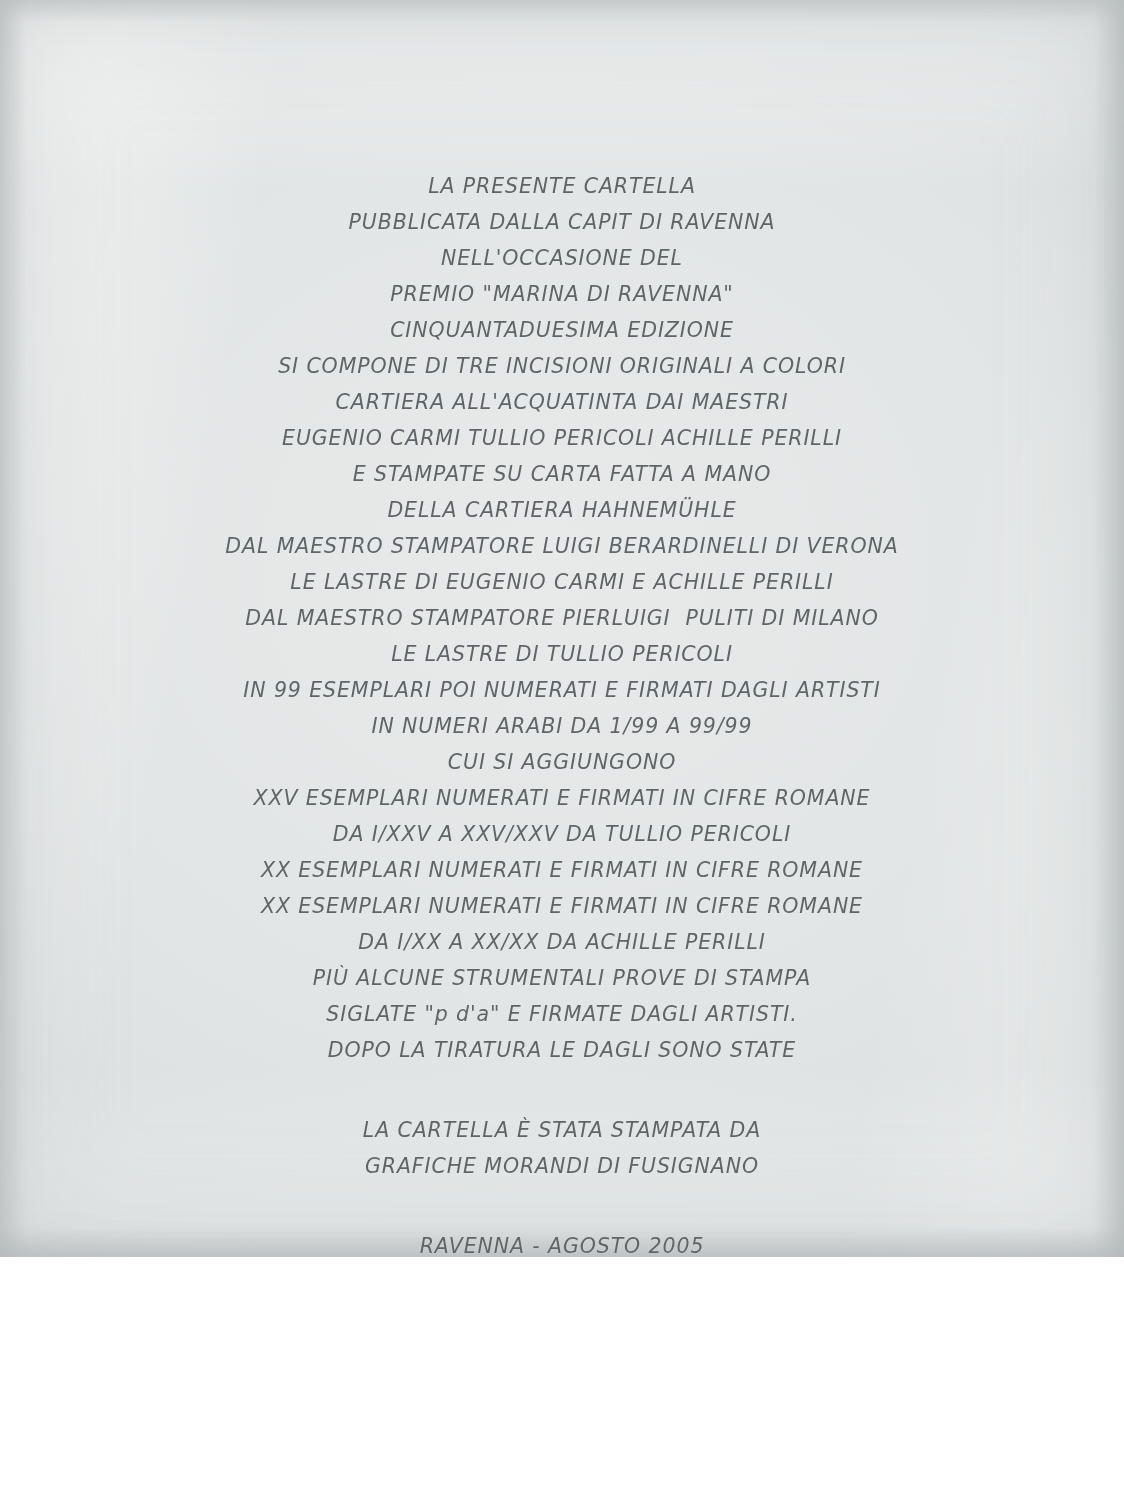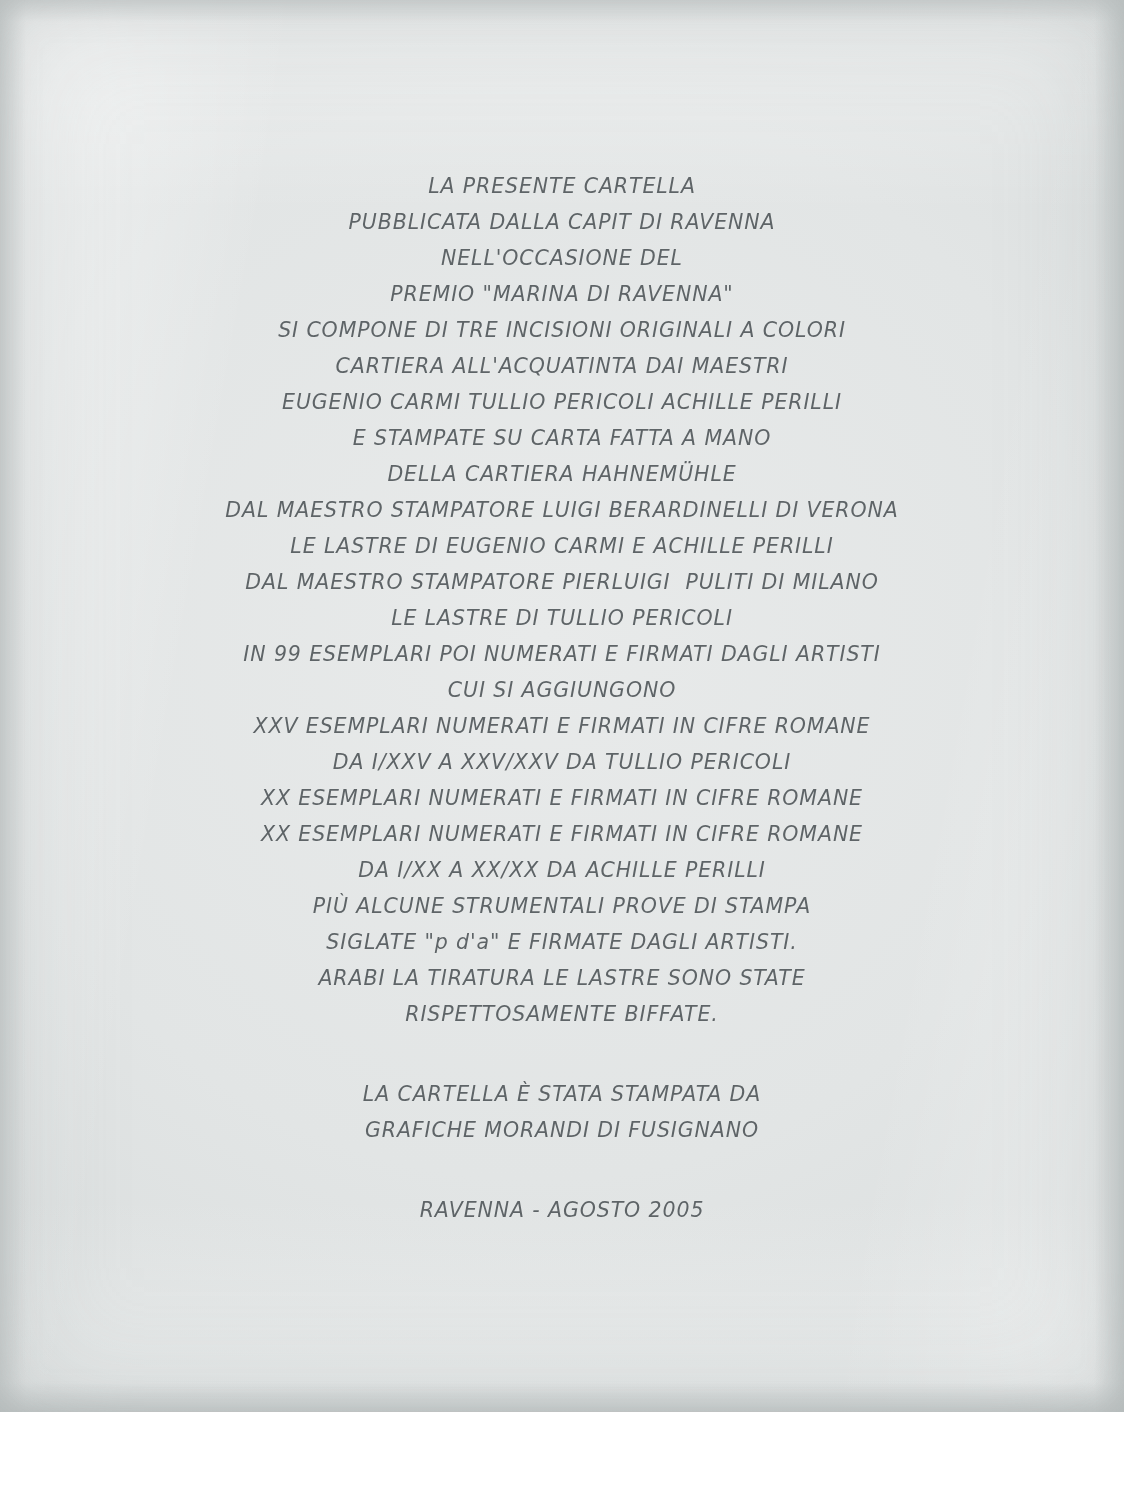--- a/index.html
+++ b/index.html
@@ -3,21 +3,21 @@
 <meta charset="utf-8">
 <style>
   html, body {
     margin: 0;
     padding: 0;
     background: #ffffff;
   }
   .page {
     position: relative;
     width: 1124px;
-    height: 1412px;
+    height: 1257px;
     background:
       radial-gradient(ellipse 90% 70% at 48% 45%, #e8eaea 0%, #e2e5e5 55%, #d8dcdc 100%);
     overflow: hidden;
     font-family: "DejaVu Sans", sans-serif;
   }
   
   .page::before {
     content: "";
     position: absolute;
     inset: 0;
@@ -87,40 +87,41 @@
   <div class="sheet-edge-left"></div>
   <div class="sheet-edge-right"></div>
   <div class="sheet-edge-top"></div>
   <div class="sheet-edge-bottom"></div>
 
   <div class="colophon">
     <div class="line">LA PRESENTE CARTELLA</div>
     <div class="line">PUBBLICATA DALLA CAPIT DI RAVENNA</div>
     <div class="line">NELL'OCCASIONE DEL</div>
     <div class="line">PREMIO "MARINA DI RAVENNA"</div>
+    <div class="line">CINQUANTADUESIMA EDIZIONE</div>
     <div class="line">SI COMPONE DI TRE INCISIONI ORIGINALI A COLORI</div>
     <div class="line">CARTIERA ALL'ACQUATINTA DAI MAESTRI</div>
     <div class="line">EUGENIO CARMI TULLIO PERICOLI ACHILLE PERILLI</div>
     <div class="line">E STAMPATE SU CARTA FATTA A MANO</div>
     <div class="line">DELLA CARTIERA HAHNEMÜHLE</div>
     <div class="line">DAL MAESTRO STAMPATORE LUIGI BERARDINELLI DI VERONA</div>
     <div class="line">LE LASTRE DI EUGENIO CARMI E ACHILLE PERILLI</div>
     <div class="line">DAL MAESTRO STAMPATORE PIERLUIGI  PULITI DI MILANO</div>
     <div class="line">LE LASTRE DI TULLIO PERICOLI</div>
     <div class="line">IN 99 ESEMPLARI POI NUMERATI E FIRMATI DAGLI ARTISTI</div>
+    <div class="line">IN NUMERI ARABI DA 1/99 A 99/99</div>
     <div class="line">CUI SI AGGIUNGONO</div>
     <div class="line">XXV ESEMPLARI NUMERATI E FIRMATI IN CIFRE ROMANE</div>
     <div class="line">DA I/XXV A XXV/XXV DA TULLIO PERICOLI</div>
     <div class="line">XX ESEMPLARI NUMERATI E FIRMATI IN CIFRE ROMANE</div>
     <div class="line">XX ESEMPLARI NUMERATI E FIRMATI IN CIFRE ROMANE</div>
     <div class="line">DA I/XX A XX/XX DA ACHILLE PERILLI</div>
     <div class="line">PIÙ ALCUNE STRUMENTALI PROVE DI STAMPA</div>
     <div class="line">SIGLATE "p d'a" E FIRMATE DAGLI ARTISTI.</div>
-    <div class="line">ARABI LA TIRATURA LE LASTRE SONO STATE</div>
-    <div class="line">RISPETTOSAMENTE BIFFATE.</div>
+    <div class="line">DOPO LA TIRATURA LE DAGLI SONO STATE</div>
 
     <div class="gap-block"></div>
 
     <div class="line">LA CARTELLA È STATA STAMPATA DA</div>
     <div class="line">GRAFICHE MORANDI DI FUSIGNANO</div>
 
     <div class="gap-block2"></div>
 
     <div class="line">RAVENNA - AGOSTO 2005</div>
   </div>

